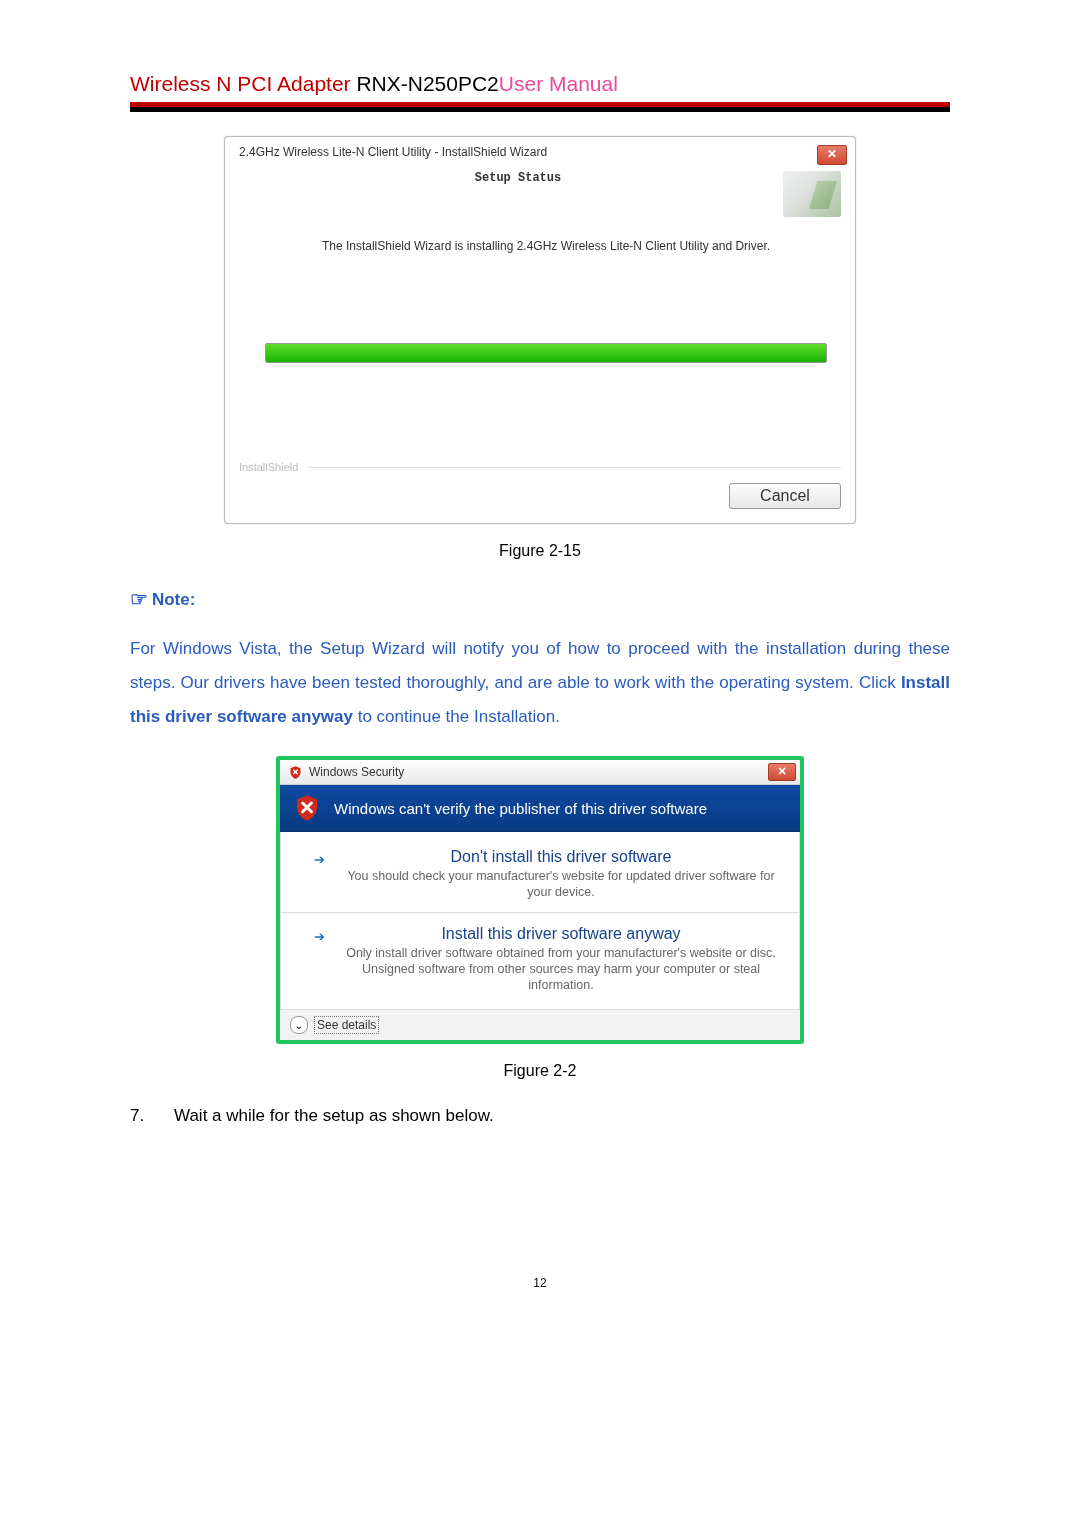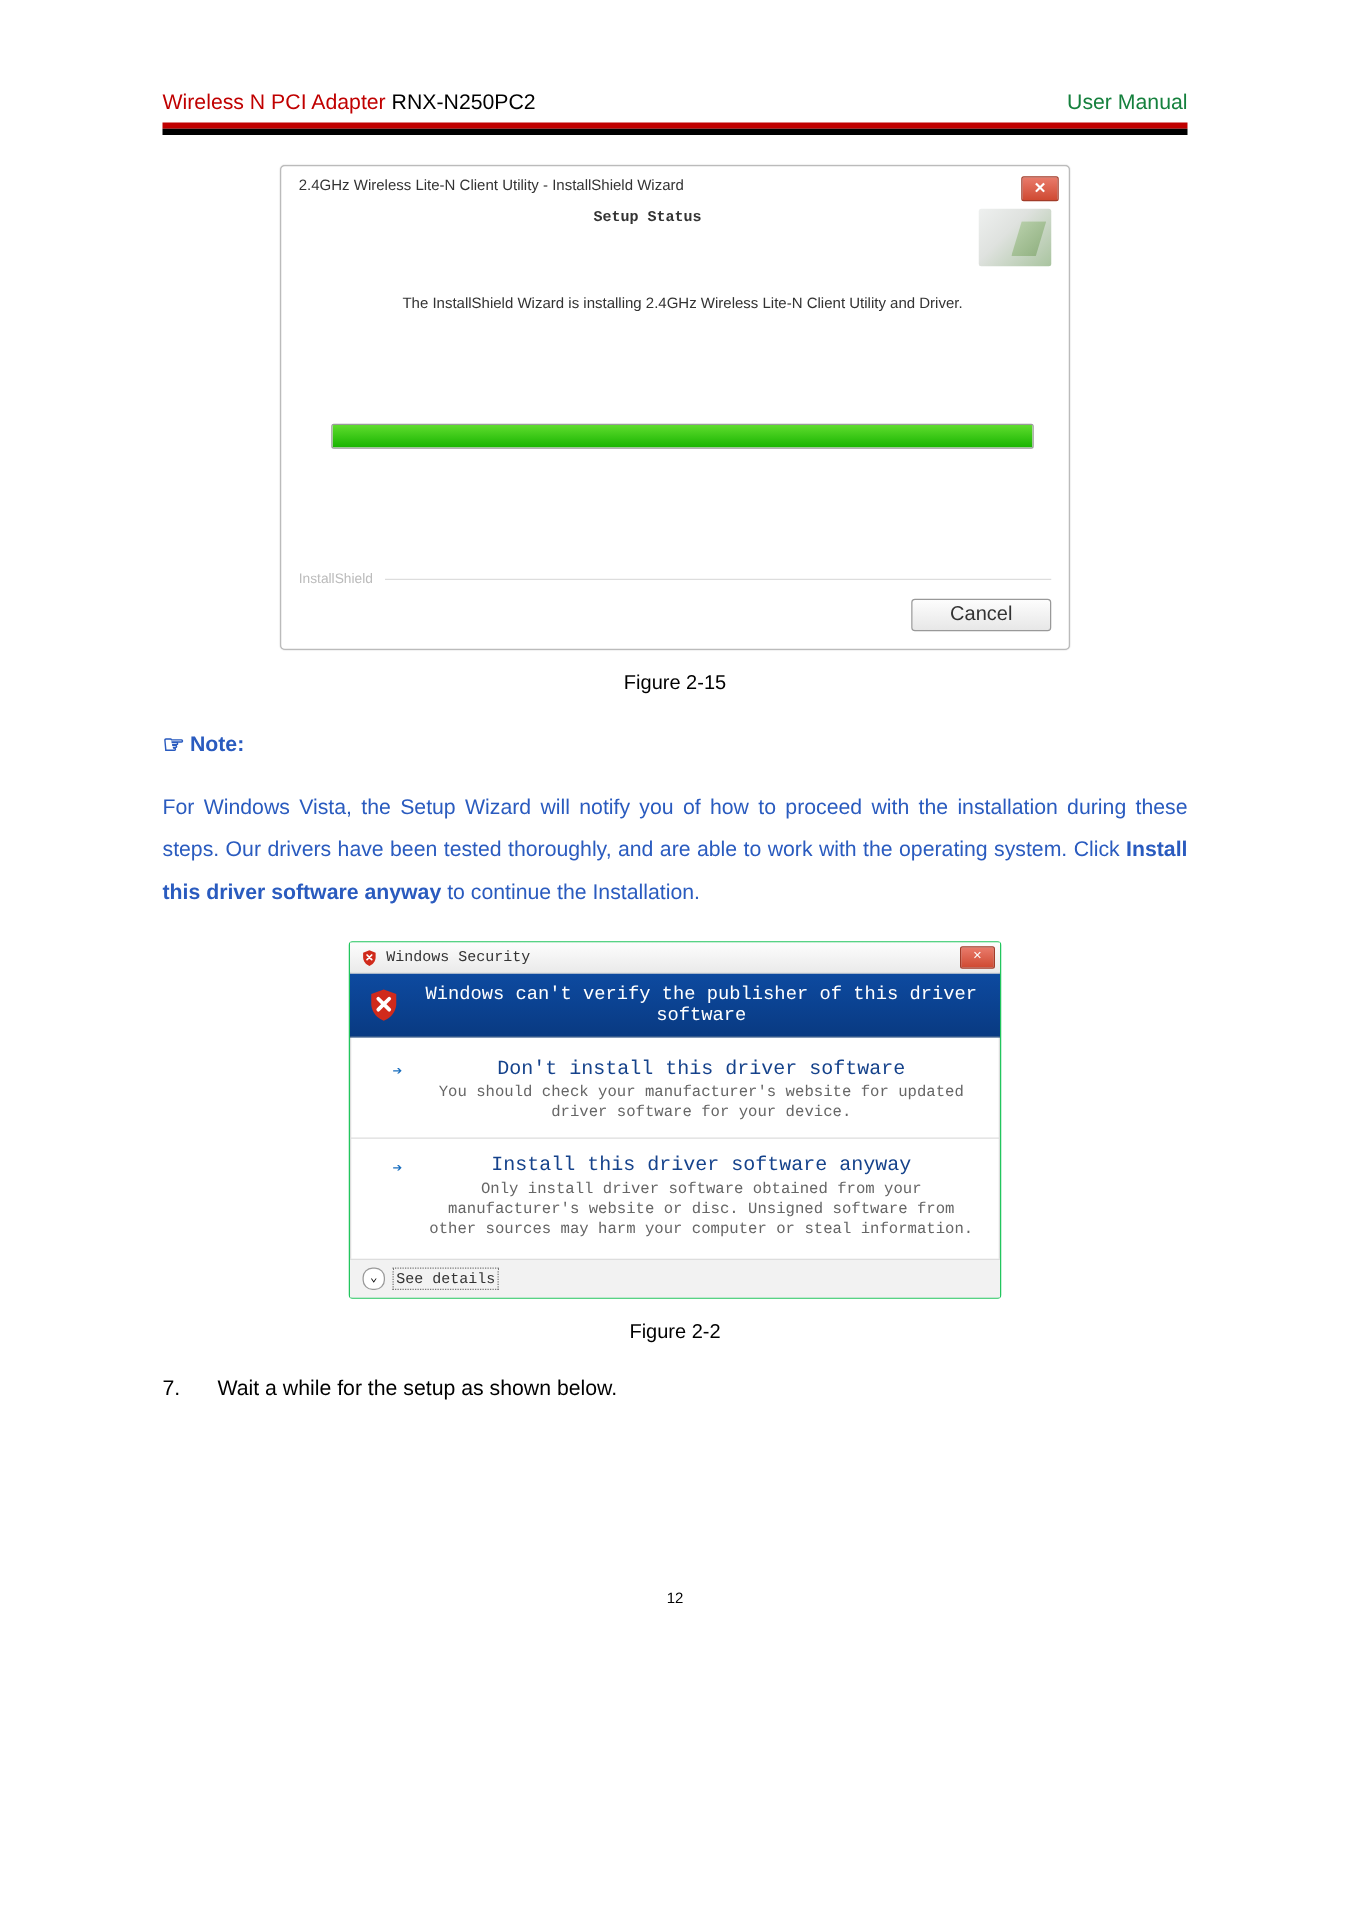--- a/index.html
+++ b/index.html
@@ -9,27 +9,26 @@
     font-family: Arial, "Helvetica Neue", Helvetica, sans-serif;
     color: #000;
     width: 1080px;
   }
   .page {
     padding: 72px 130px 60px 130px;
     box-sizing: border-box;
   }
   .header-row {
     display: flex;
-    justify-content: space-between;
-    font-size: 17px;
+    font-size: 21px;
     margin-bottom: 6px;
   }
   .hdr-left .red { color: #c00000; }
   .hdr-left .black { color: #000; }
-  .hdr-right { color: #15803d; }
+  .hdr-right { color: #ec4899; }
   .rule-red {
     height: 5px;
     background: #c00000;
   }
   .rule-black {
     height: 5px;
     background: #000;
     margin-bottom: 24px;
   }
   .center { text-align: center; }
@@ -168,24 +167,24 @@
     font-size: 17px;
     line-height: 34px;
     text-align: justify;
     margin-bottom: 22px;
   }
   .note-body .boldpart { font-weight: bold; }
   
   .winsec {
     width: 520px;
     margin: 0 auto;
-    border: 1px solid #22c55e;
+    border: 4px solid #22c55e;
     border-radius: 3px;
     background: #fff;
-    font-family: Liberation Mono, monospace;
+    font-family: Liberation Sans, sans-serif;
     box-shadow: 0 0 0 1px #ddd inset;
   }
   .winsec-title {
     display: flex;
     justify-content: space-between;
     align-items: center;
     background: linear-gradient(#fdfdfd, #eaeaea);
     padding: 3px 4px 3px 8px;
     border-bottom: 1px solid #cfcfcf;
   }

